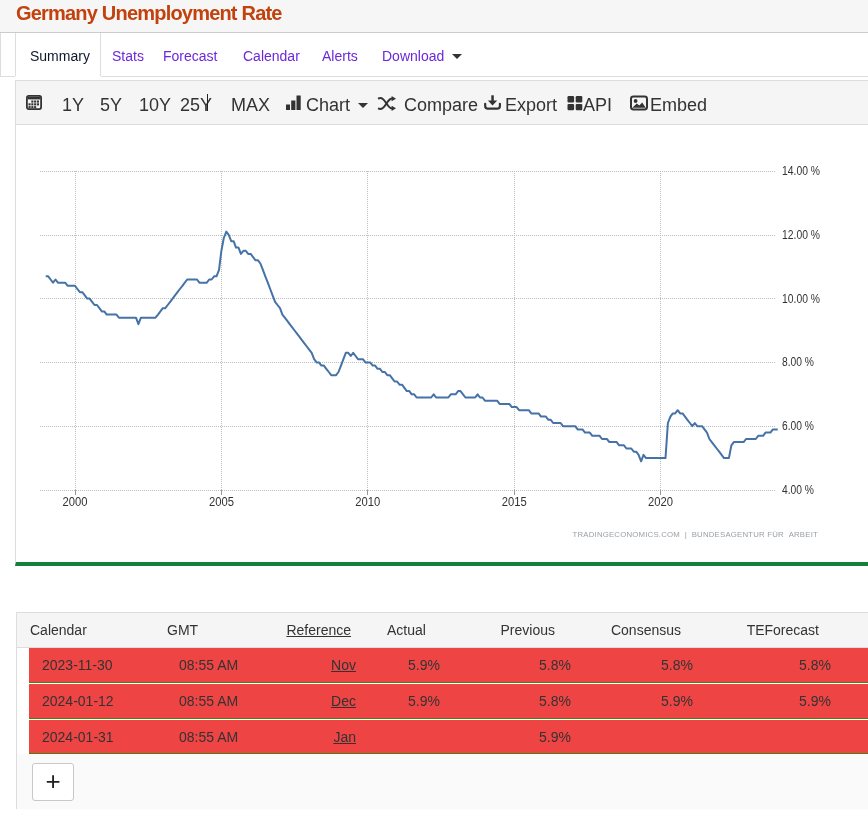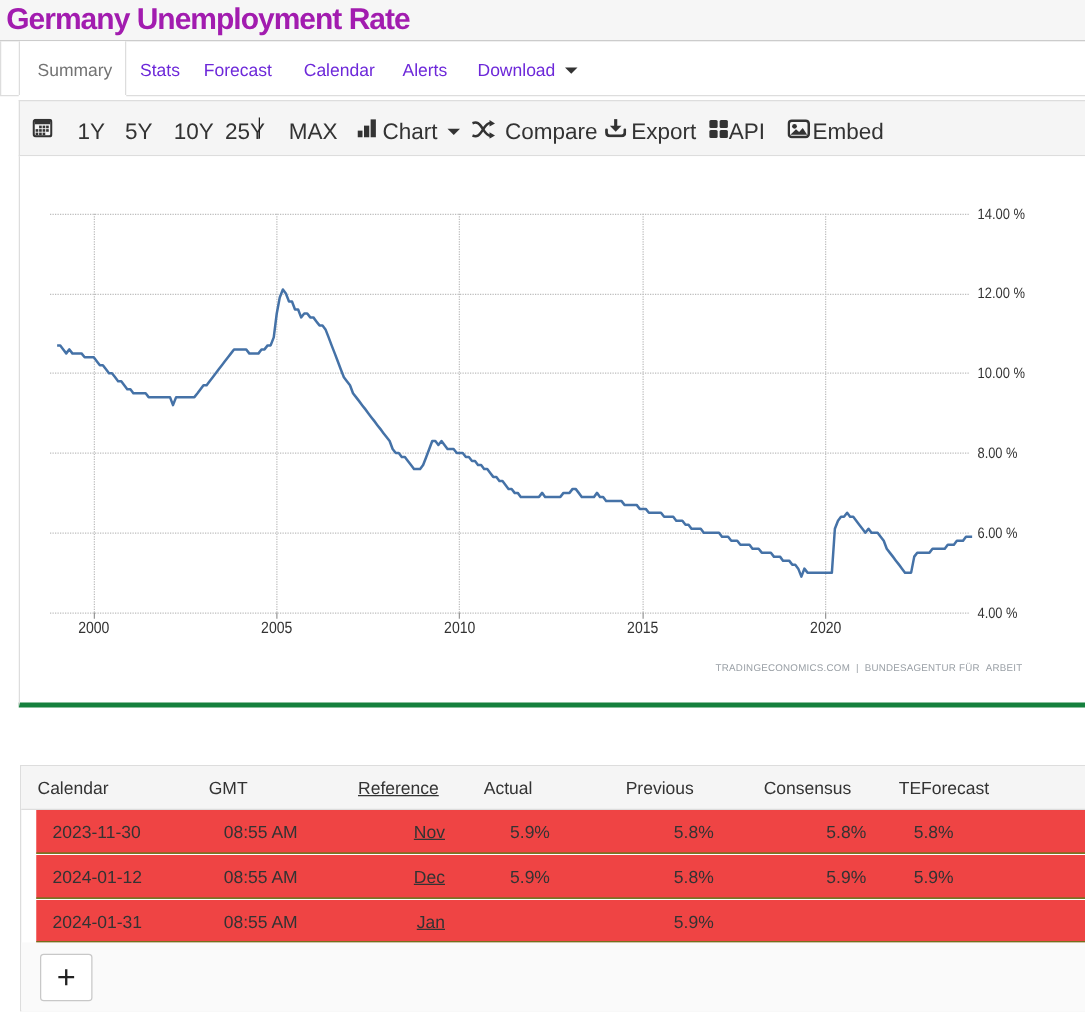--- a/index.html
+++ b/index.html
@@ -1,26 +1,26 @@
 <!DOCTYPE html>
 <html><head>
 <meta charset="utf-8">
 <style>
 * { margin:0; padding:0; box-sizing:border-box; }
 html,body { width:868px; height:826px; background:#fff; font-family:"Liberation Sans",sans-serif; overflow:hidden; position:relative; }
 .abs { position:absolute; }
 
 #top { left:0; top:0; width:868px; height:33px; background:#f6f6f6; border-bottom:1px solid #ccc; }
-#title { left:5px; top:2px; font-size:24px; font-weight:bold; color:#a21caf; letter-spacing:-0.8px; }
+#title { left:16px; top:2px; font-size:20px; font-weight:bold; color:#c2410c; letter-spacing:-0.8px; }
 #tabs-leftborder { left:0; top:33px; width:1px; height:43px; background:#ddd; }
 #tabline-l { left:0; top:76px; width:15px; height:1px; background:#ddd; }
 #tabline-r { left:101px; top:76px; width:767px; height:1px; background:#ddd; }
 #tab-active { left:15px; top:33px; width:86px; height:43px; background:#fff; border-left:1px solid #ddd; border-right:1px solid #ddd; }
 .tabtxt { top:48px; font-size:14px; color:#6d28d9; }
-#t-summary { left:30px; color:#737373; }
+#t-summary { left:30px; color:#0f172a; }
 #t-stats { left:112px; }
 #t-forecast { left:163px; }
 #t-calendar { left:243px; }
 #t-alerts { left:322px; }
 #t-download { left:382px; }
 .caret { display:inline-block; width:0; height:0; border-left:5px solid transparent; border-right:5px solid transparent; border-top:5.5px solid #333; vertical-align:middle; margin-left:8px; margin-bottom:2px; }
 
 #toolbar { left:15px; top:80px; width:853px; height:45px; background:#f5f5f5; border:1px solid #ddd; border-right:none; }
 .tb { top:95px; font-size:18px; color:#333; }
 .tbi { top:94px; }
@@ -31,21 +31,21 @@
 #tblwrap { left:16px; top:612px; width:852px; height:197px; border-top:1px solid #ddd; border-left:1px solid #ddd; border-bottom:1px solid #ddd; font-size:14px; color:#333; }
 .thead { left:0; top:0; width:851px; height:35px; background:#f5f5f5; border-bottom:1px solid #ddd; }
 .trow { left:12px; width:851px; height:35px; background:#ef4444; border-bottom:1px solid #4d7c0f; }
 #r1 { top:35px; } #r2 { top:71px; height:35px;} #r3 { top:107px; height:34px; }
 #tfoot { left:0; top:141px; width:851px; height:55px; background:#fafafa; }
 .c-cal { left:13px; } .c-gmt { left:150px; }
 .c-ref { left:234px; width:100px; text-align:right;text-decoration:underline; } .trow .c-ref { width:93px; }
 .c-act { left:345px; width:100px; text-align:center; } .thead .c-act { width:89px; }
 .c-prev { left:441px; width:100px; text-align:right; } .thead .c-prev { width:97px; } .trow .c-prev { width:101px; }
 .c-cons { left:564px; width:100px; text-align:right; }
-.c-tef { left:702px; width:100px; }
+.c-tef { left:702px; width:100px; text-align:right; }
 .cell { position:absolute; top:9px; }
 .rowc { position:absolute; }
 #plusbtn { left:15px; top:150px; width:42px; height:38px; background:#fff; border:1px solid #c8c8c8; border-radius:3px; font-size:26px; color:#222; text-align:center; line-height:34px; }
 </style>
 </head>
 <body>
 <div class="abs" id="top"></div>
 <div class="abs" id="title">Germany Unemployment Rate</div>
 <div class="abs" id="tabs-leftborder"></div>
 <div class="abs" id="tabline-l"></div>

